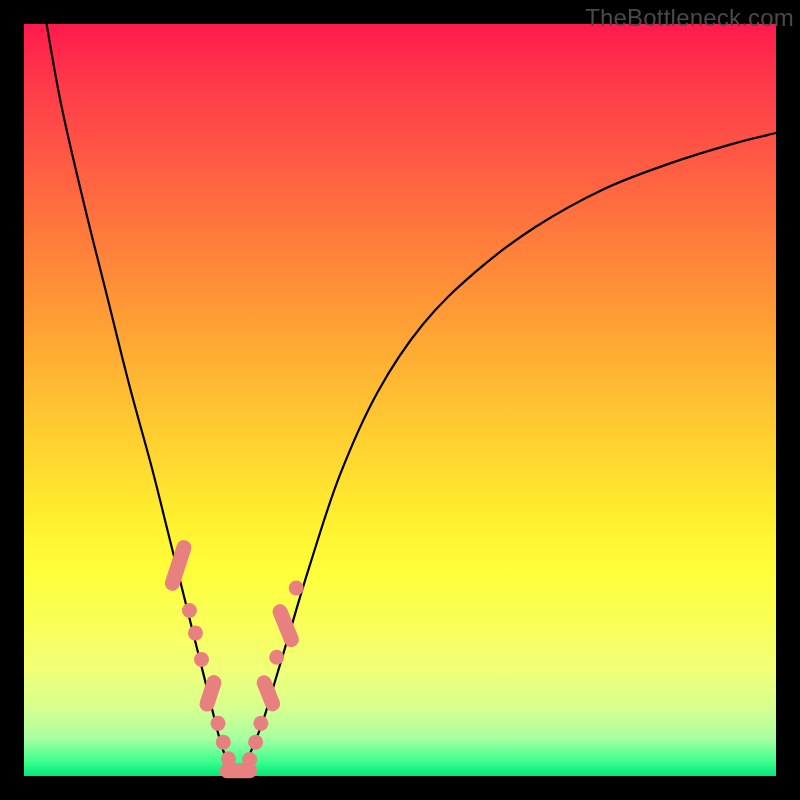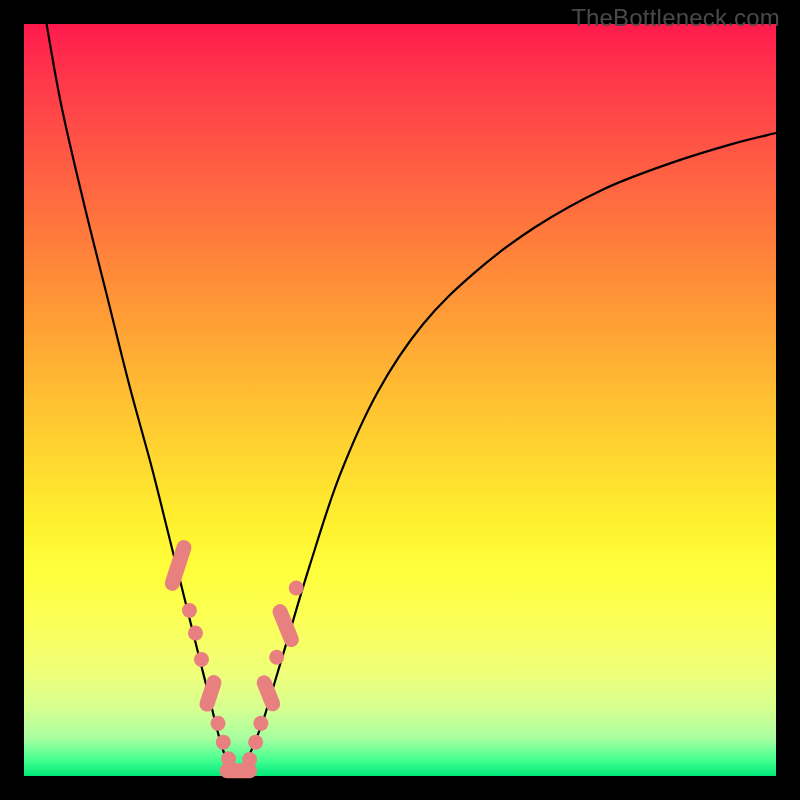--- a/index.html
+++ b/index.html
@@ -31,21 +31,21 @@
       #f0ff78 86%,
       #d6ff90 91%,
       #a8ffa0 95%,
       #40ff90 98%,
       #00e878 100%
     );
   }
   .watermark {
     position: absolute;
     top: 4px;
-    right: 20px;
+    right: 6px;
     color: #4a4a4a;
     font-size: 24px;
     font-weight: 400;
     letter-spacing: 0.2px;
     z-index: 10;
   }
   svg.plot {
     position: absolute;
     left: 0;
     top: 0;

